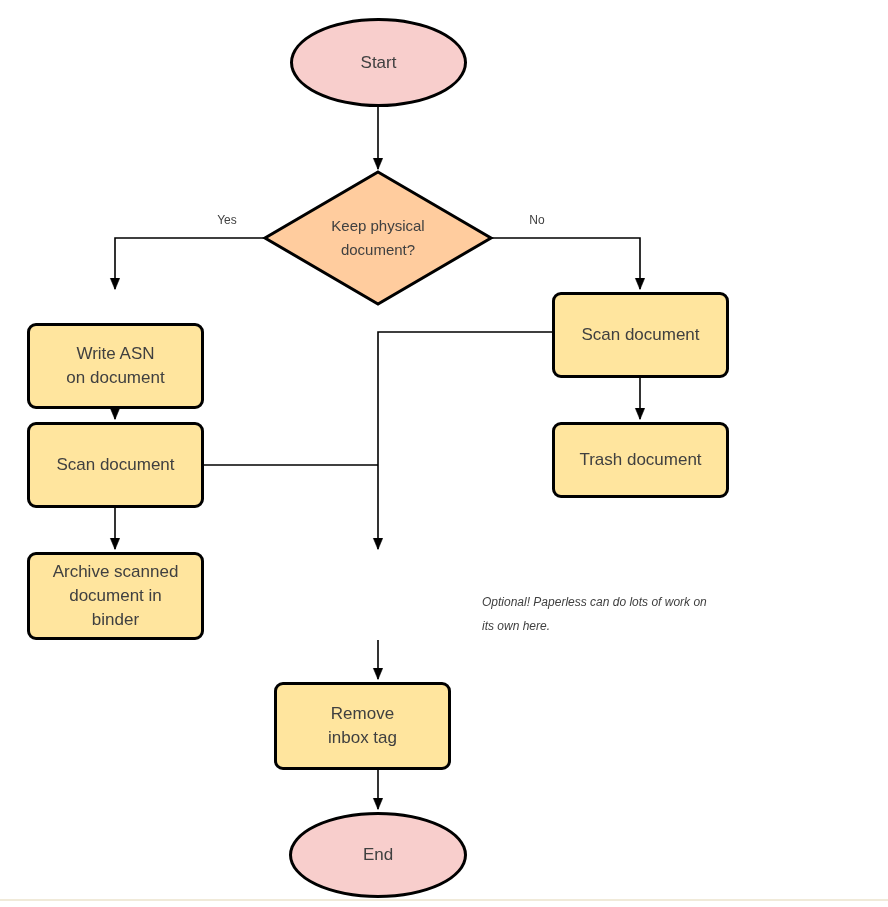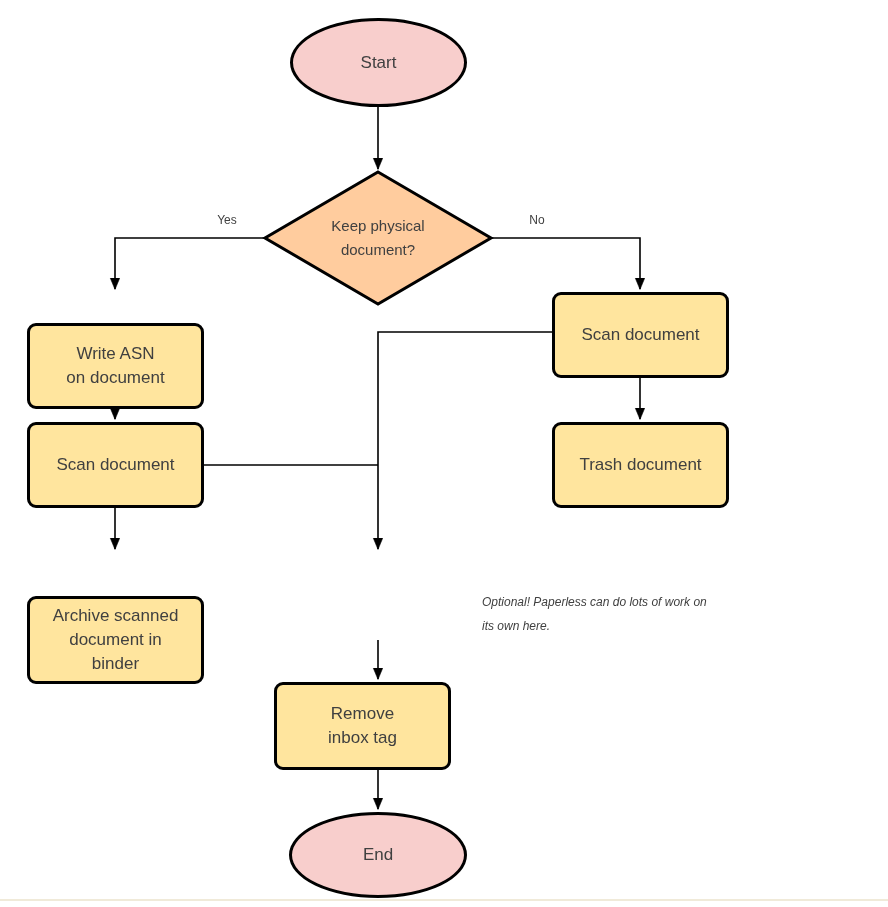--- a/index.html
+++ b/index.html
@@ -29,21 +29,21 @@
   }
   .bottom-rule{position:absolute;left:0;top:899px;width:888px;height:2px;z-index:0;}
 
   
   .n-start       {left:290px;top:18px;width:177px;height:89px;}
   .n-decision    {left:265px;top:172px;width:226px;height:132px;}
   .n-write-asn   {left:27px;top:292px;width:177px;height:86px;margin-top:31px;}
   .n-scan-left   {left:27px;top:422px;width:177px;height:86px;}
   .n-archive     {left:27px;top:552px;width:177px;height:88px;}
   .n-scan-right  {left:552px;top:292px;width:177px;height:86px;}
-  .n-trash       {left:552px;top:422px;width:177px;height:86px;}
+  .n-trash       {left:552px;top:422px;width:177px;height:76px;}
   .n-tagging     {left:290px;top:552px;width:177px;height:88px;}
   .n-remove      {left:274px;top:682px;width:177px;height:88px;}
   .n-end         {left:289px;top:812px;width:178px;height:86px;}
   .lbl-yes       {left:201px;top:210px;width:52px;}
   .lbl-no        {left:514px;top:210px;width:46px;}
   .note-pos      {left:482px;top:590px;width:404px;}
 </style>
 </head>
 <body>
 
@@ -77,21 +77,21 @@
 document?</div>
 
   <div class="edge-label lbl-yes">Yes</div>
   <div class="edge-label lbl-no">No</div>
 
   <div class="node rect n-write-asn" style="background: rgb(255, 229, 158);">Write ASN
 on document</div>
 
   <div class="node rect n-scan-left" style="background: rgb(255, 229, 158);">Scan document</div>
 
-  <div class="node rect n-archive" style="background: rgb(255, 229, 158); margin-top: 44px;">Archive scanned
+  <div class="node rect n-archive" style="background: rgb(255, 229, 158);">Archive scanned
 document in
 binder</div>
 
   <div class="node rect n-scan-right" style="background: rgb(255, 229, 158);">Scan document</div>
 
   <div class="node rect n-trash" style="background: rgb(255, 229, 158);">Trash document</div>
 
 
   <div class="note note-pos">Optional! Paperless can do lots of work on
 its own here.</div>

